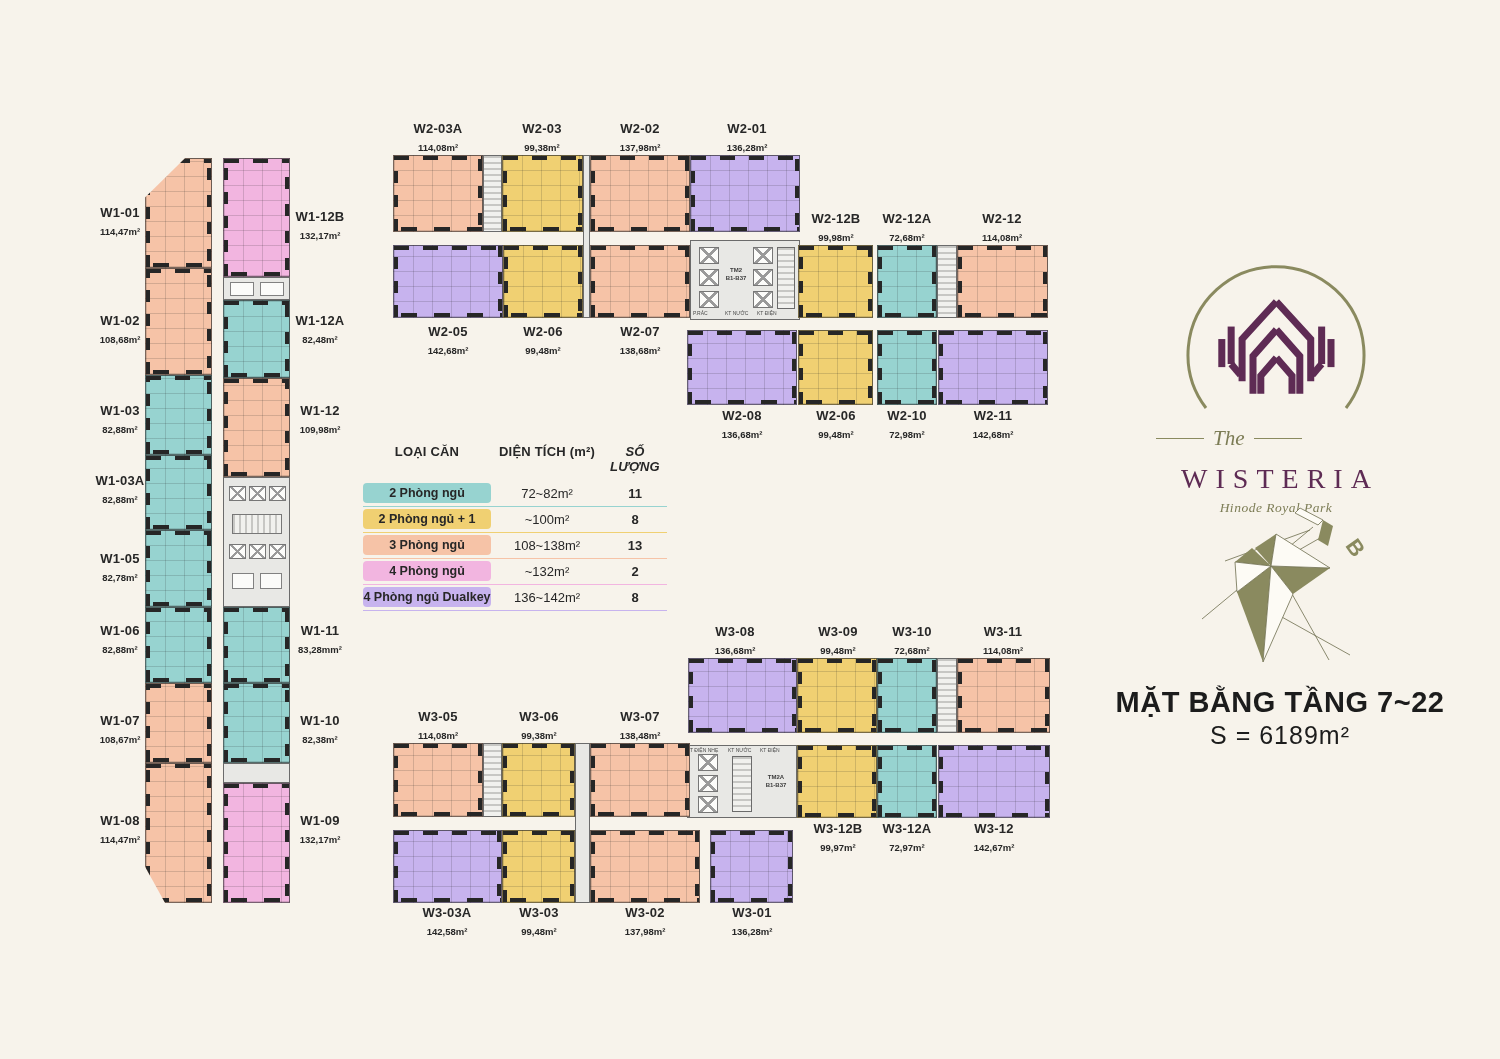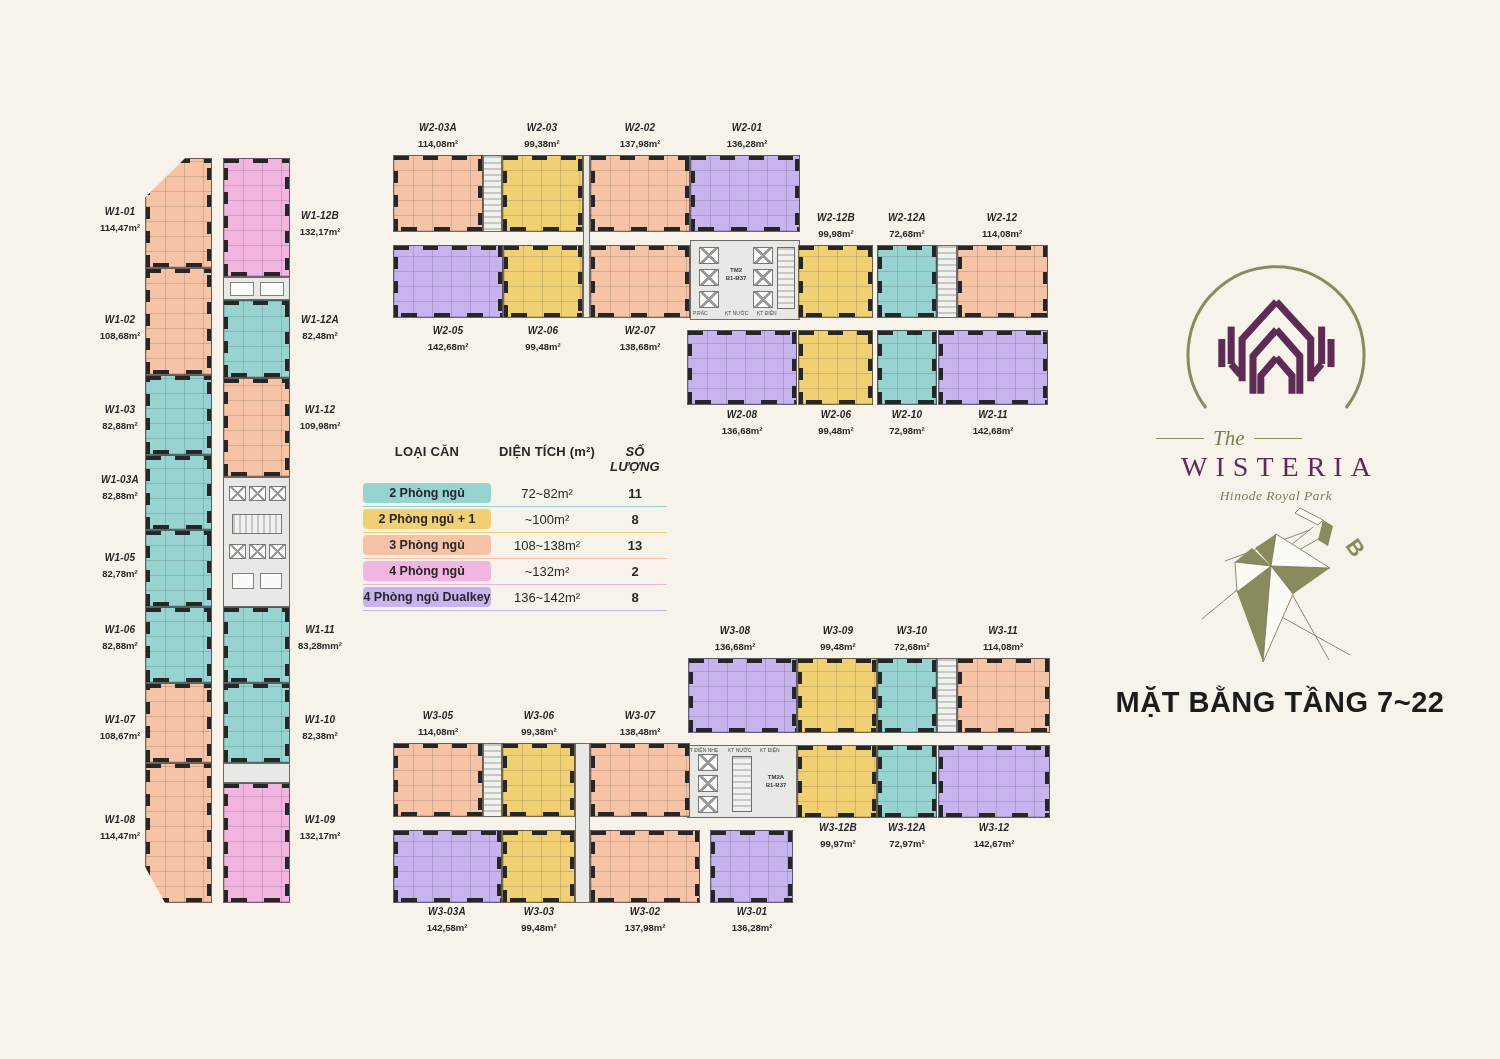--- a/index.html
+++ b/index.html
@@ -33,21 +33,21 @@
   .elev{position:absolute;box-sizing:border-box;border:1px solid #777;background-color:#fcfcfa;
     background-image:linear-gradient(45deg,transparent 45%,#9a9a9a 45% 55%,transparent 55%),
                      linear-gradient(135deg,transparent 45%,#9a9a9a 45% 55%,transparent 55%);}
   .wbox{position:absolute;box-sizing:border-box;border:1px solid #818181;background:#fbfbf9;}
   .coretext{position:absolute;font-size:6px;line-height:1.25;color:#3c3c3c;font-weight:700;text-align:center;}
   .coretext span{display:block;}
   .tinytext{position:absolute;font-size:5px;line-height:1;color:#4a4a4a;white-space:nowrap;}
 
   
   .ulabel{position:absolute;text-align:center;line-height:1.12;color:#272727;}
-  .ulabel b{display:block;font-weight:700;font-size:10px;letter-spacing:.2px;font-style:italic;}
+  .ulabel b{display:block;font-weight:700;font-size:13px;letter-spacing:.2px;}
   .ulabel span{font-size:9.5px;font-weight:700;}
 
   
   .legend{position:absolute;left:363px;top:444px;width:304px;}
   .lg-head{display:flex;font-weight:700;font-size:13px;margin-bottom:9px;letter-spacing:.2px;}
   .lg-head span:nth-child(1){width:128px;text-align:center;}
   .lg-head span:nth-child(2){width:112px;text-align:center;}
   .lg-head span:nth-child(3){width:64px;text-align:center;font-style:italic;}
   .lg-row{position:relative;height:26px;}
   .pill{position:absolute;left:0;top:0;width:128px;height:20px;border-radius:4px;background:var(--rc);
@@ -56,21 +56,21 @@
   .cnt{position:absolute;left:240px;width:64px;top:3px;text-align:center;font-size:13px;font-weight:700;}
   .lg-row::after{content:"";position:absolute;left:0;right:0;top:23px;height:1px;background:var(--rc);}
 
   
   .logo{position:absolute;left:1156px;top:256px;width:240px;text-align:center;}
   .logo svg{display:block;margin:0 auto;}
   .the-row{display:flex;align-items:center;justify-content:flex-start;gap:9px;margin-top:-8px;}
   .the-row i{display:block;width:48px;height:1px;background:#8a8a5f;}
   .the-word{font-family:"Liberation Serif","DejaVu Serif",serif;font-style:italic;font-size:21px;color:#7c7c55;}
   .wisteria{font-family:"Liberation Serif","DejaVu Serif",serif;font-size:28px;letter-spacing:8px;
-            color:#5e2b54;margin-top:0;text-indent:8px;}
+            color:#5e2b54;margin-top:12px;text-indent:8px;}
   .hinode{font-family:"Liberation Serif","DejaVu Serif",serif;font-style:italic;font-size:13.5px;
           color:#7c7c55;margin-top:5px;letter-spacing:.5px;}
 
   
   .title{position:absolute;left:1110px;top:686px;width:340px;text-align:center;color:#1c1c1c;}
   .title .t1{font-size:29px;font-weight:800;letter-spacing:.5px;}
   .title .t2{font-size:25px;font-weight:400;letter-spacing:1px;margin-top:2px;}
 
   .compass{position:absolute;left:1192px;top:498px;}
 </style>
@@ -305,15 +305,16 @@
       <polygon points="84,36 138,70 79,68"></polygon>
       <polygon points="79,68 101,96 71,164"></polygon>
       <polygon points="43,64 45,94 79,68"></polygon>
       <polygon points="108,10 131,22 126,27 103,15"></polygon>
     </g>
     <text x="163" y="57" transform="rotate(55 163 50)" font-size="22" font-weight="bold" fill="#8a8a5f" font-family="Liberation Sans, sans-serif" text-anchor="middle">B</text>
   </svg>
 
   <div class="title">
     <div class="t1">MẶT BẰNG TẦNG 7~22</div>
+    <div class="t2">S = 6189m²</div>
   </div>
 
 </div>
 
 </body></html>

